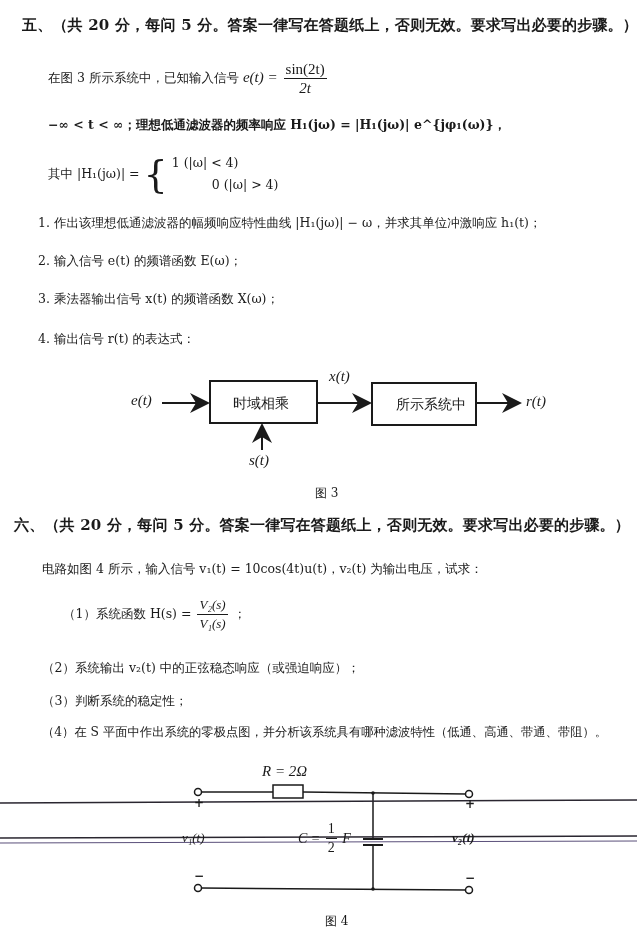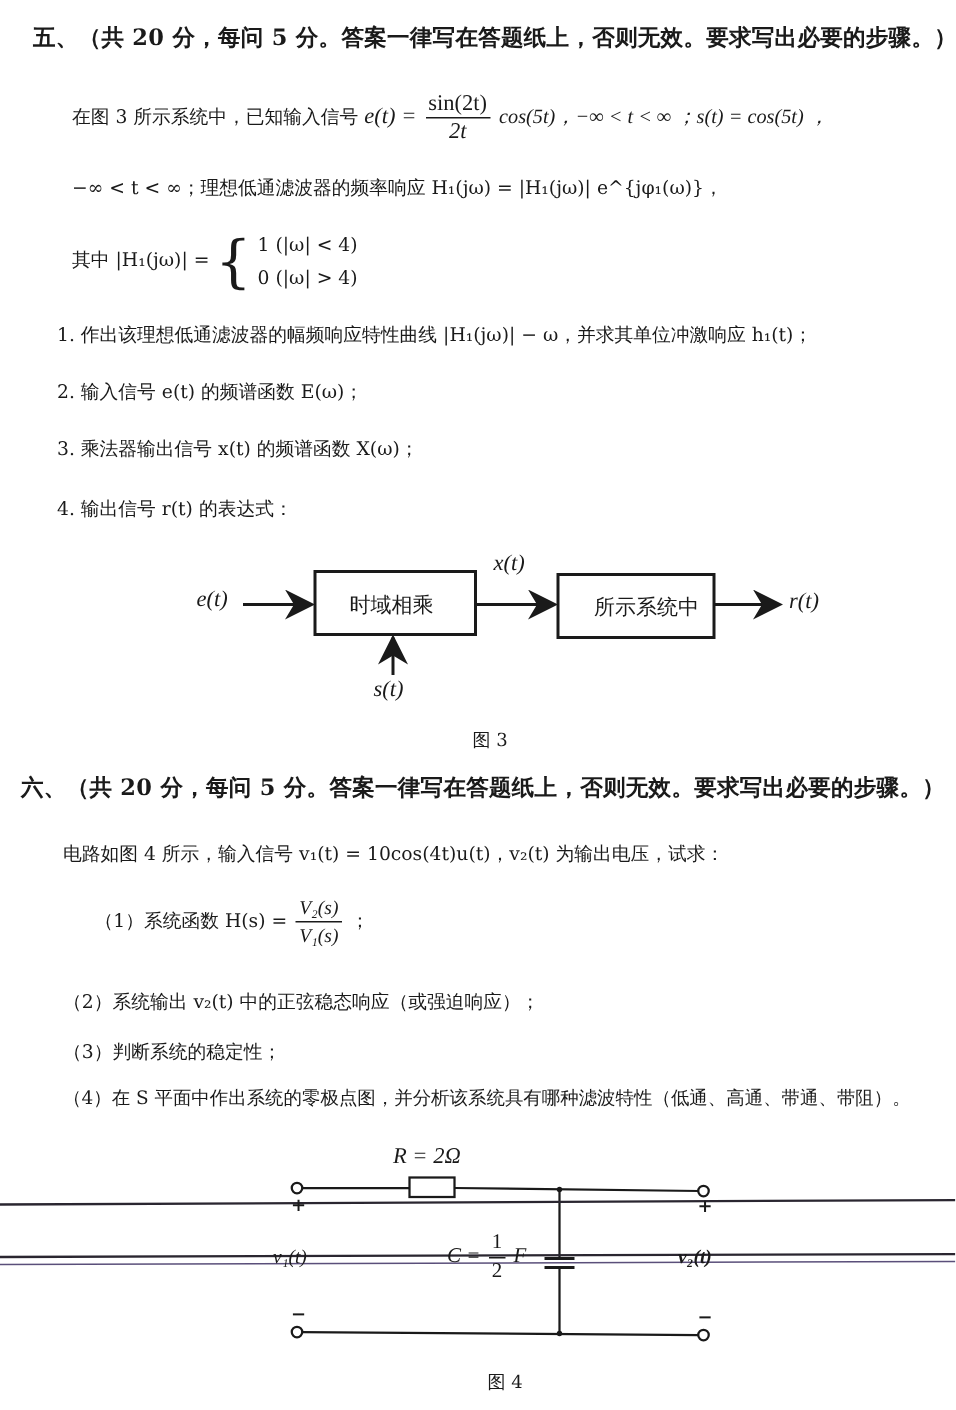--- a/index.html
+++ b/index.html
@@ -23,31 +23,30 @@
 
 <div class="abs heading" style="left:22px; top:16px;">五、（共 20 分，每问 5 分。答案一律写在答题纸上，否则无效。要求写出必要的步骤。）</div>
 
 <div class="abs body" style="left:48px; top:60px;">
   <span>在图 3 所示系统中，已知输入信号</span>
   <span class="math">e(t) =</span>
   <span class="frac math">
     <span class="num" style="font-style:normal;text-align:center;">sin(2t)</span>
     <span class="den">2t</span>
   </span>
-  <span class="math" style="font-size:13.5px;">cos(5t)，−∞ &lt; t &lt; ∞ ；s(t) = cos(5t) ，</span>
 </div>
 
-<div class="abs body" style="left:48px; top:117px;">−∞ &lt; t &lt; ∞；理想低通滤波器的频率响应 H₁(jω) = |H₁(jω)| e^{jφ₁(ω)}，</div>
+<div class="abs body" style="left:48px; top:117px;font-weight:bold;">−∞ &lt; t &lt; ∞；理想低通滤波器的频率响应 H₁(jω) = |H₁(jω)| e^{jφ₁(ω)}，</div>
 
 <div class="abs body" style="left:48px; top:152px;">
   <span style="vertical-align:middle;">其中 |H₁(jω)| =</span>
   <span style="display:inline-block; vertical-align:middle; font-size:38px; font-weight:lighter; line-height:38px;">{</span>
   <span style="display:inline-block; vertical-align:middle; line-height:22px;">
     <span style="display:block;">1  (|ω| &lt; 4)</span>
-    <span style="display:block;">0  (|ω| &gt; 4)</span>
+    <span style="display:block;margin-left:40px;">0  (|ω| &gt; 4)</span>
   </span>
 </div>
 
 <div class="abs body" style="left:38px; top:215px;">1.  作出该理想低通滤波器的幅频响应特性曲线 |H₁(jω)| − ω，并求其单位冲激响应 h₁(t)；</div>
 <div class="abs body" style="left:38px; top:253px;">2.  输入信号 e(t) 的频谱函数 E(ω)；</div>
 <div class="abs body" style="left:38px; top:291px;">3.  乘法器输出信号 x(t) 的频谱函数 X(ω)；</div>
 <div class="abs body" style="left:38px; top:331px;">4.  输出信号 r(t) 的表达式：</div>
 
 <svg width="637" height="940" style="pointer-events:none;">
   <defs>

